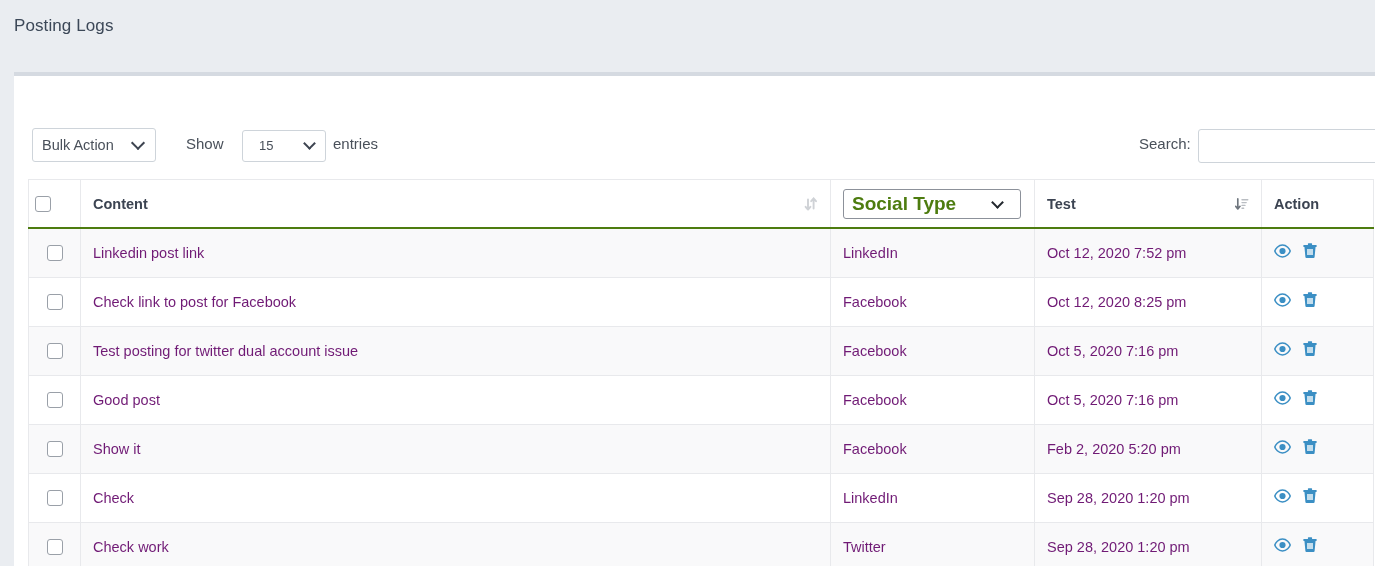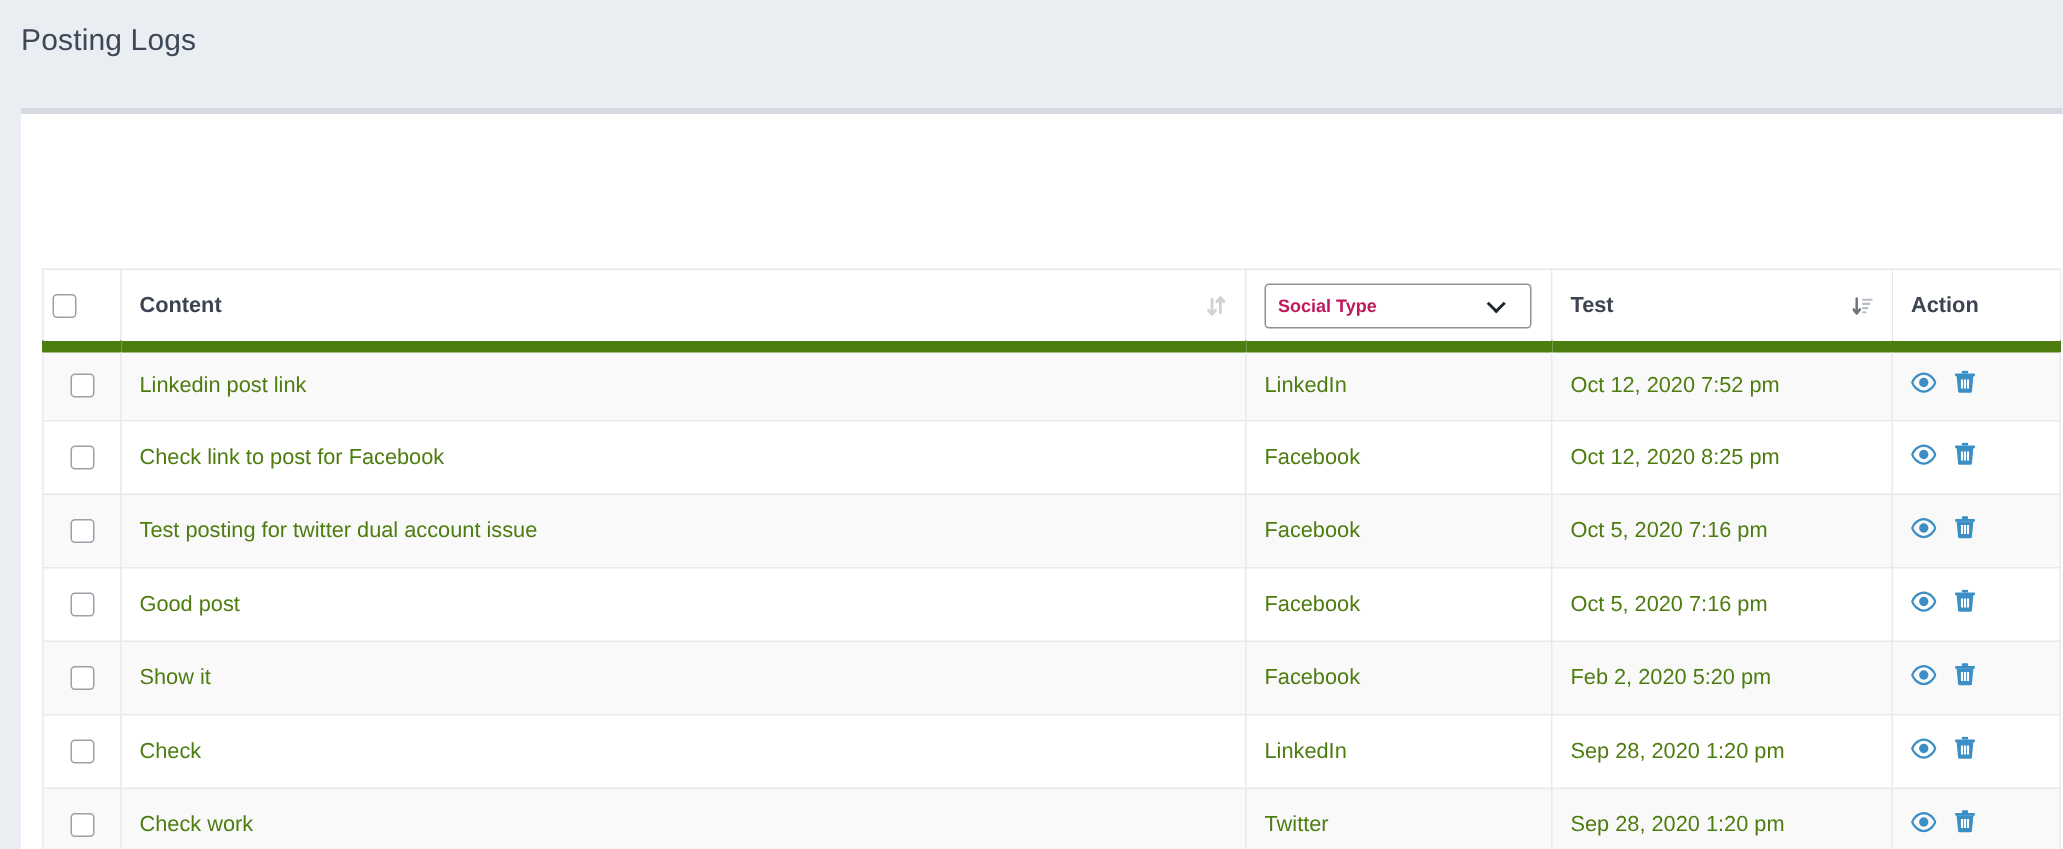--- a/index.html
+++ b/index.html
@@ -8,21 +8,21 @@
     width: 1375px; height: 566px;
     background: #eaedf1;
     font-family: "Liberation Sans", sans-serif;
     overflow: hidden;
   }
   .page { position: relative; width: 1375px; height: 566px; }
 
   .page-title {
     position: absolute;
     left: 14px; top: 16px;
-    font-size: 20px;
+    font-size: 17px;
     font-weight: 400;
     color: #3c4858;
     letter-spacing: 0.1px;
   }
 
   .card {
     position: absolute;
     left: 14px; top: 72px;
     width: 1375px; height: 500px;
     background: #ffffff;
@@ -117,21 +117,21 @@
     table-layout: fixed;
   }
   table.logs th, table.logs td {
     border: 1px solid #e8e9ec;
     vertical-align: middle;
     text-align: left;
     padding: 0;
   }
   table.logs thead th {
     height: 47px;
-    border-bottom: 8px solid #4d7c0f;
+    border-bottom: 2px solid #4d7c0f;
     border-top: 1px solid #e8e9ec;
     font-size: 14.5px;
     font-weight: bold;
     color: #3c4452;
     background: #ffffff;
     position: relative;
   }
   .c-check  { width: 52px; }
   .c-content{ width: 750px; }
   .c-social { width: 204px; }
@@ -144,40 +144,40 @@
   .sort-icon { width: 14px; height: 16px; flex: 0 0 auto; }
 
   .social-head-select {
     width: 178px; height: 30px;
     margin-left: 12px;
     padding: 0 24px 0 8px;
     border: 1px solid #8c919a;
     border-radius: 3px;
     background: #ffffff;
     font-family: "Liberation Sans", sans-serif;
-    font-size: 12px;
+    font-size: 19px;
     font-weight: bold;
-    color: #be185d;
+    color: #4d7c0f;
     appearance: none;
     -webkit-appearance: none;
   }
   .caret-social {
     position: absolute;
     left: 162px; top: 18px;
     width: 9px; height: 9px;
     border-right: 2px solid #22272e;
     border-bottom: 2px solid #22272e;
     transform: rotate(45deg);
     pointer-events: none;
   }
 
   table.logs tbody td {
     height: 49px;
     font-size: 14.5px;
-    color: #4d7c0f;
+    color: #701a75;
     padding: 0 12px;
     background: #ffffff;
   }
   table.logs tbody tr:nth-child(odd) td { background: #f9f9fa; }
 
   .cb {
     width: 16px; height: 16px;
     border: 1px solid #9aa0a8;
     border-radius: 3px;
     background: #ffffff;
@@ -197,20 +197,39 @@
 </style>
 </head>
 <body>
 
 <div class="page">
 
   <div class="page-title">Posting Logs</div>
 
   <div class="card">
 
+    <div class="toolbar">
+
+      <select class="bulk-select">
+        <option>Bulk Action</option>
+      </select>
+      <span class="caret caret-bulk"></span>
+
+      <span class="show-label">Show</span>
+
+      <select class="len-select">
+        <option>15</option>
+      </select>
+      <span class="caret caret-len"></span>
+
+      <span class="entries-label">entries</span>
+
+      <span class="search-label">Search:</span>
+      <input class="search-input" type="text" placeholder="" style="">
+    </div>
 
     <table class="logs">
       <colgroup>
         <col class="c-check">
           <col class="c-content">
           <col class="c-social">
           <col class="c-date">
           <col class="c-action">
       </colgroup>
       <thead>

